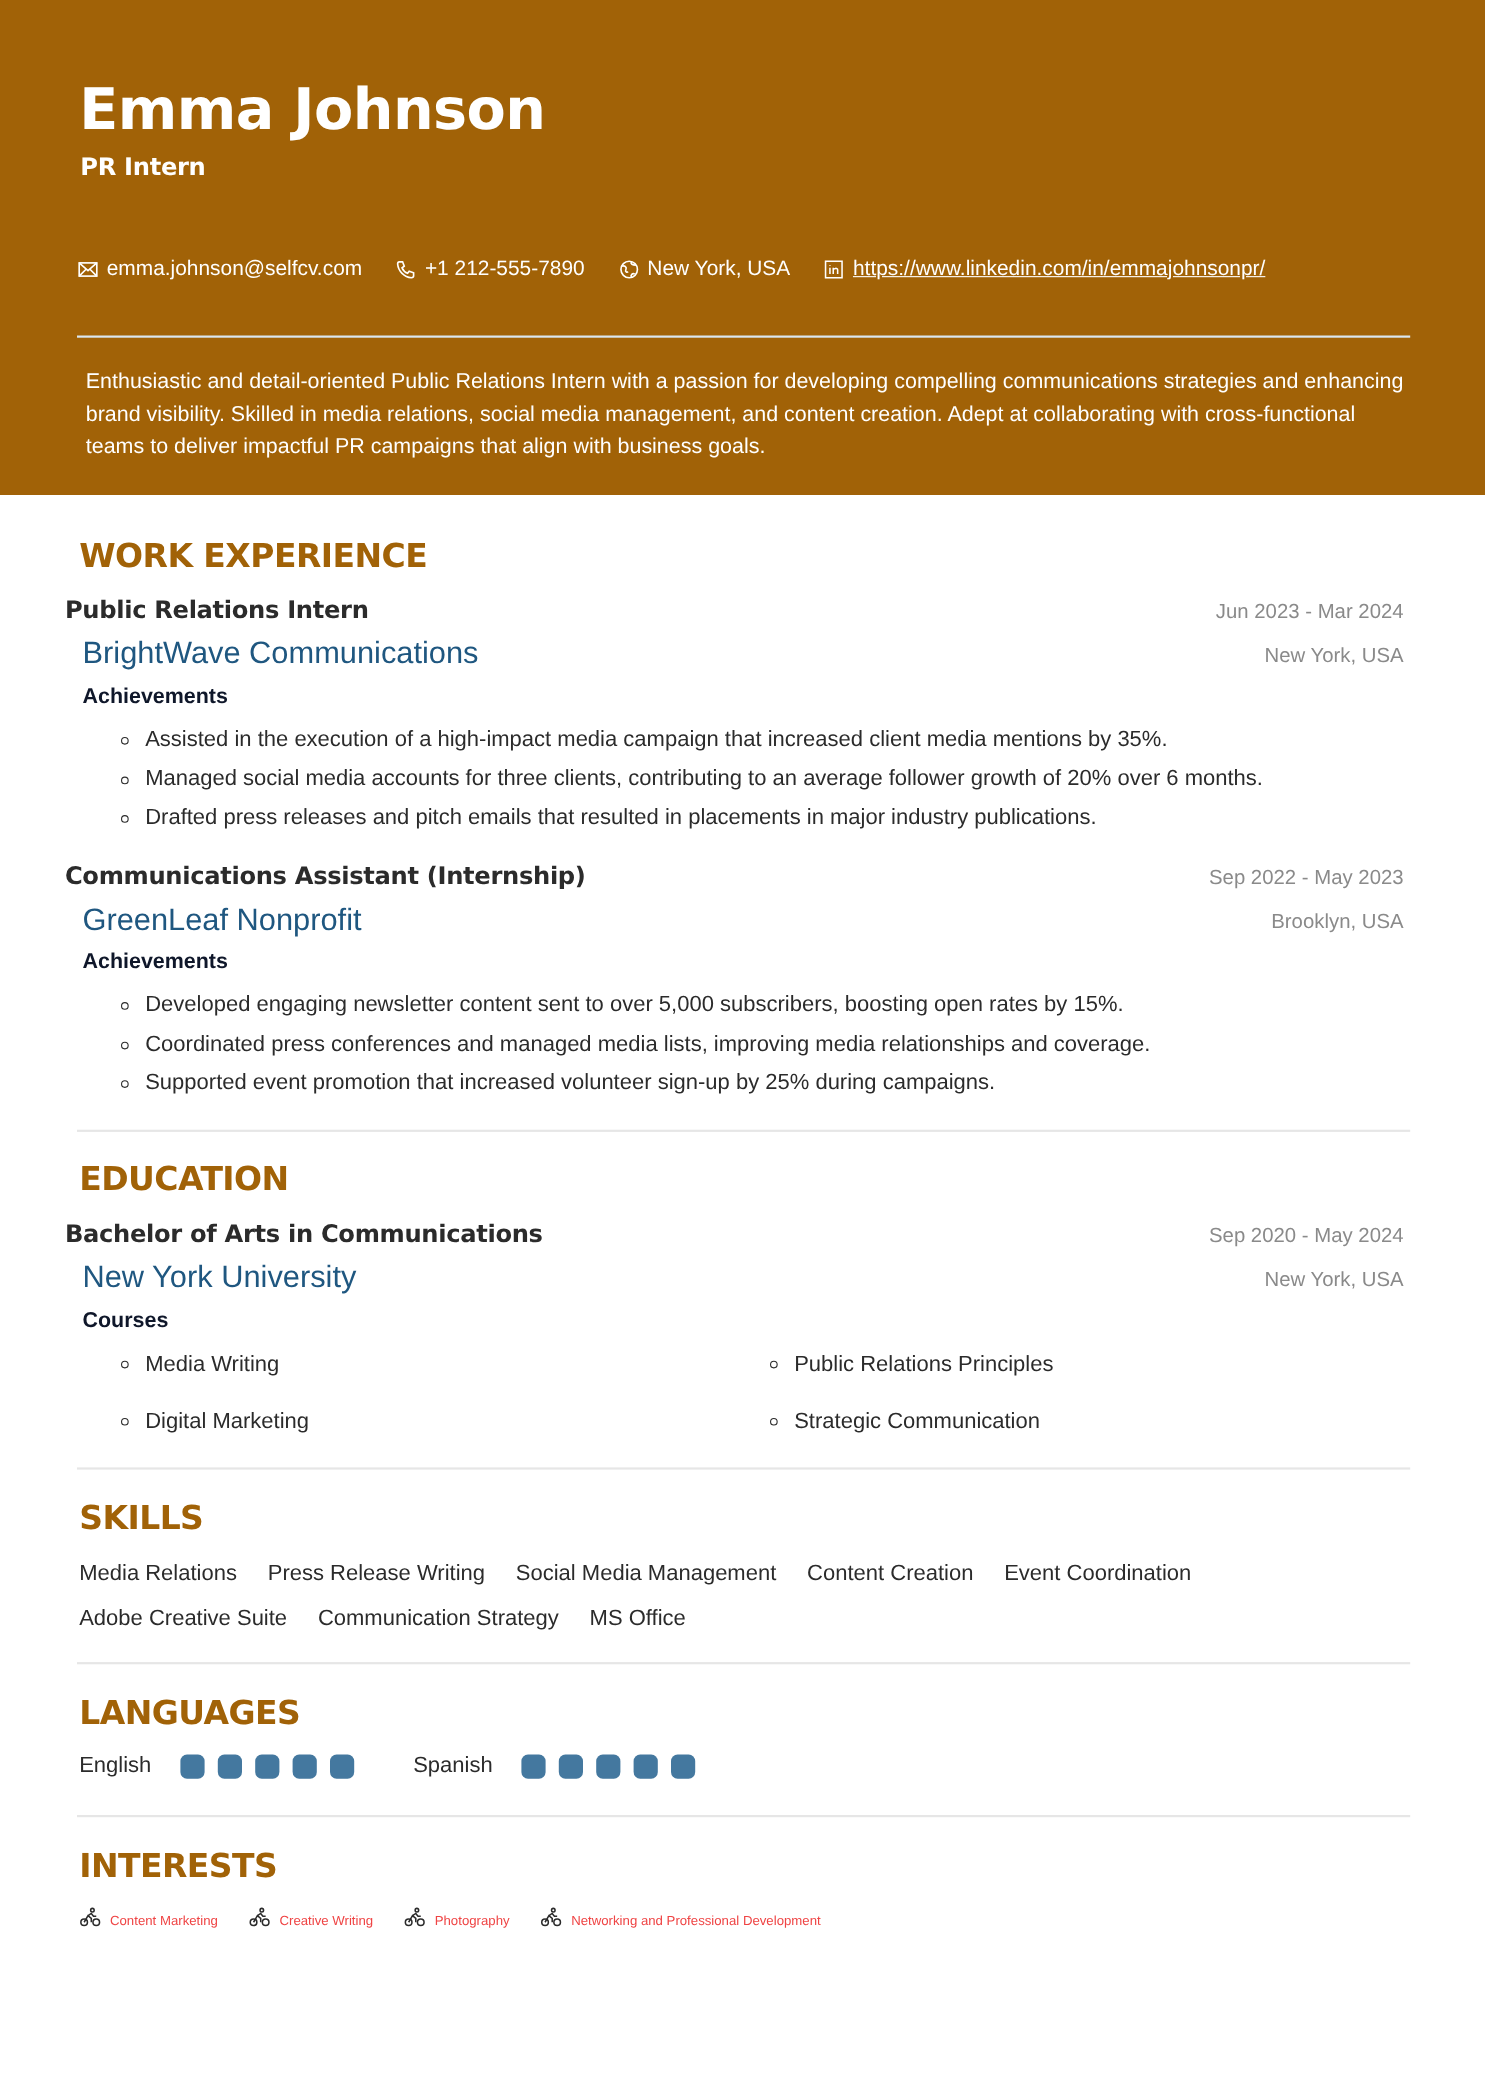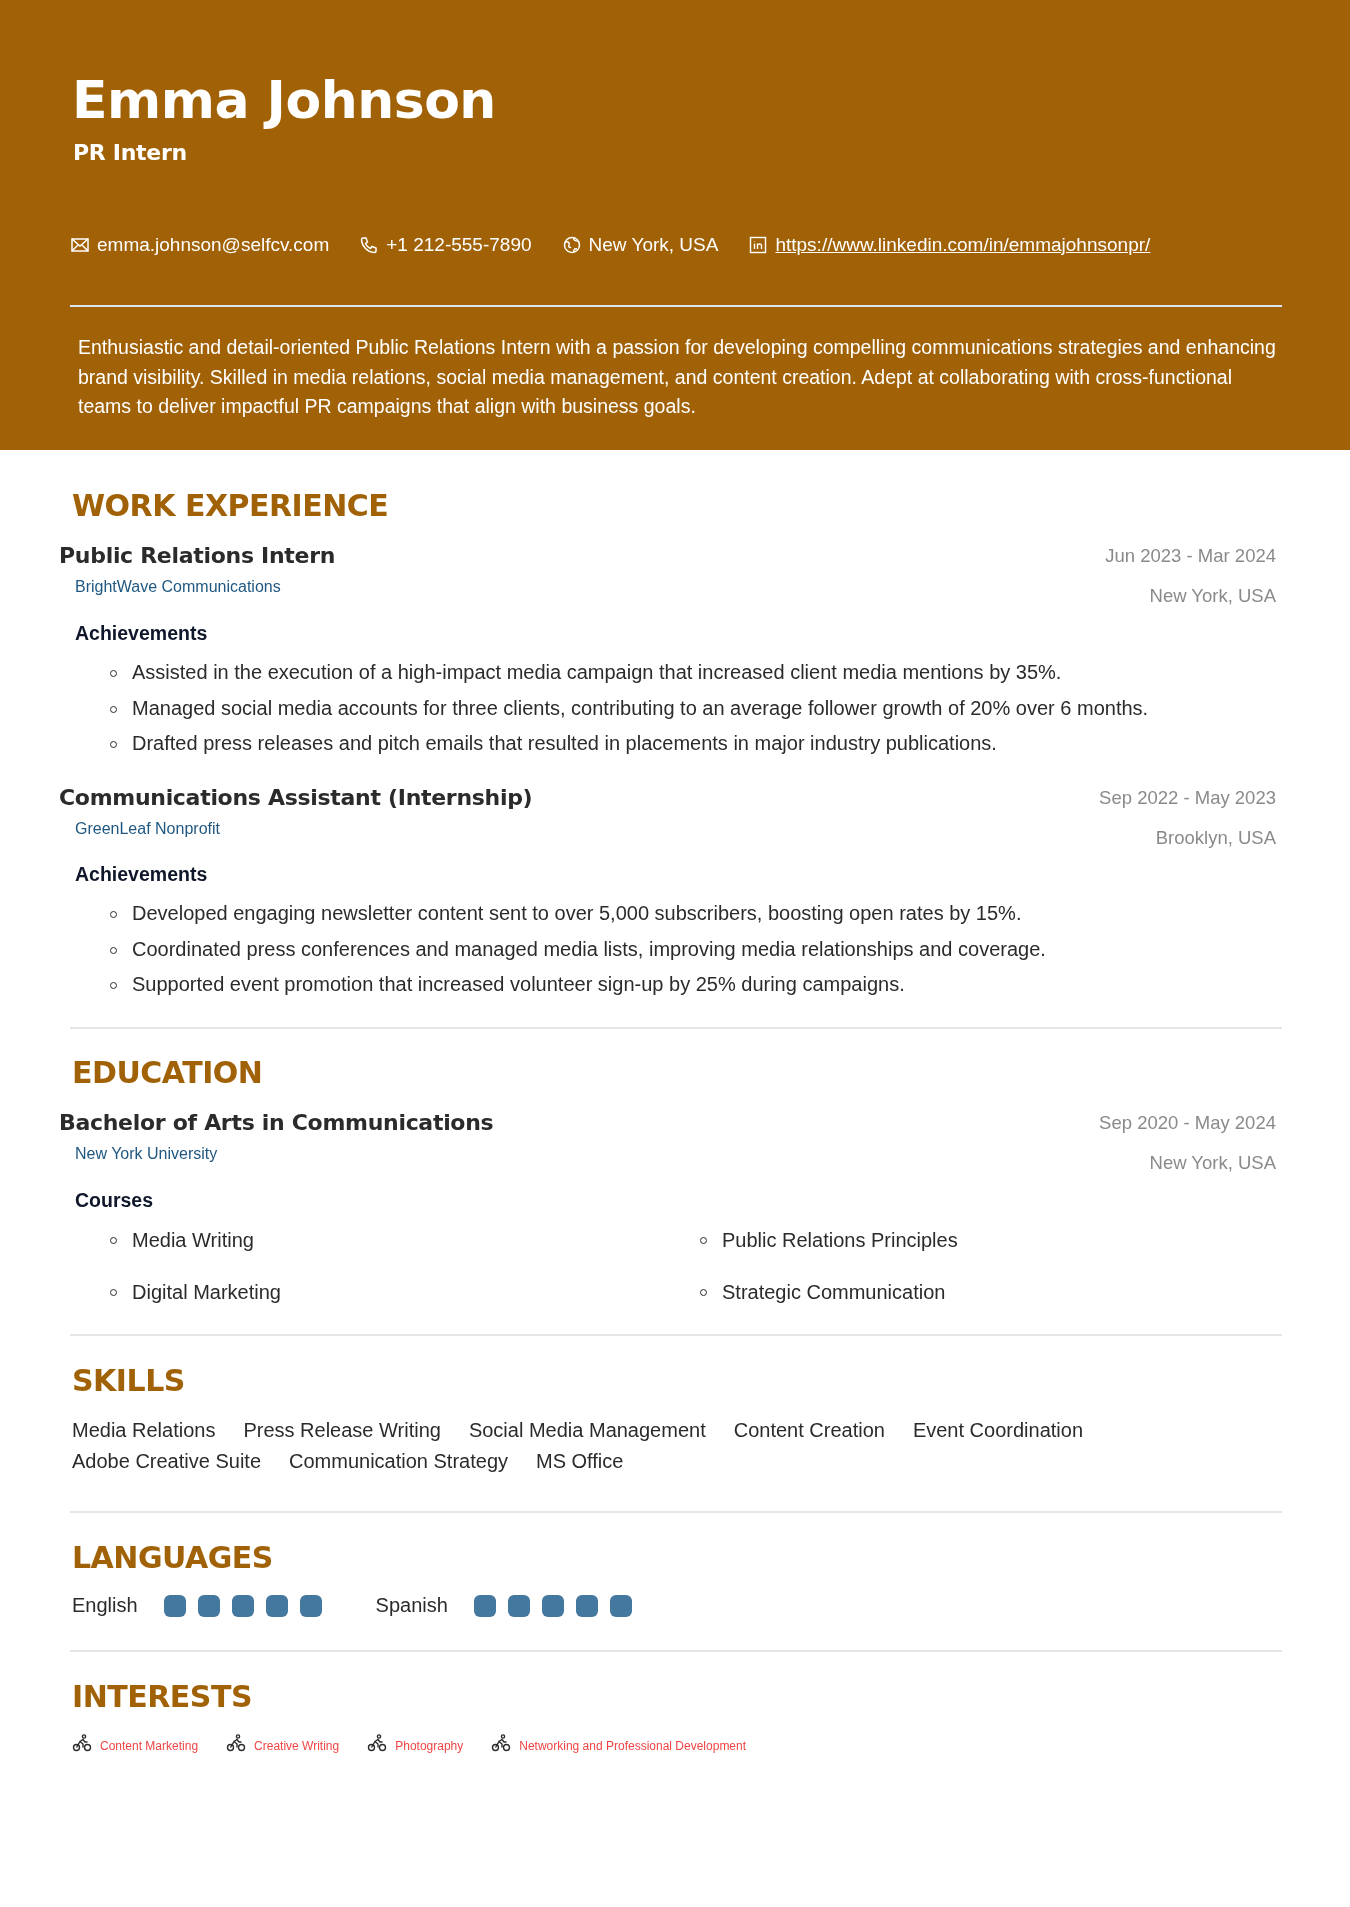--- a/index.html
+++ b/index.html
@@ -11,33 +11,33 @@
   .role { position: absolute; left: 73px; top: 140px; font-size: 22px; font-weight: 700; font-family: "DejaVu Sans", sans-serif; letter-spacing: -0.3px; }
   .contacts { position: absolute; left: 70px; top: 232px; height: 26px; display: flex; align-items: center; font-size: 19px; }
   .contact { display: flex; align-items: center; margin-right: 30px; white-space: nowrap; }
   .contact svg { width: 20px; height: 20px; margin-right: 7px; flex: 0 0 auto; }
   .contact a { color: #ffffff; text-decoration: underline; }
   .header-divider { position: absolute; left: 70px; top: 305px; width: 1212px; height: 2px; background: #dbe7f0; }
   .summary { position: absolute; left: 78px; top: 333px; width: 1200px; font-size: 19.5px; line-height: 29.5px; color: #ffffff; }
 
   .section-title { position: absolute; left: 72px; font-size: 30px; font-weight: 700; color: #a16207; font-family: "DejaVu Sans", sans-serif; letter-spacing: -0.5px; }
   .entry-title { position: absolute; left: 59px; font-size: 22px; font-weight: 700; color: #2b2b2b; font-family: "DejaVu Sans", sans-serif; letter-spacing: -0.3px; }
-  .entry-org { position: absolute; left: 75px; font-size: 16px; color: #1f5780; }
+  .entry-org { position: absolute; left: 75px; font-size: 28px; color: #1f5780; }
   .entry-meta { position: absolute; right: 74px; font-size: 18.5px; color: #8a8a8a; text-align: right; }
   .sub-label { position: absolute; left: 75px; font-size: 19.5px; font-weight: 700; color: #0f172a; }
   .bullets { position: absolute; left: 108px; list-style: none; }
   .bullets li { position: relative; padding-left: 24px; font-size: 20px; line-height: 35.5px; color: #2b2b2b; white-space: nowrap; }
   .bullets li::before { content: ""; position: absolute; left: 2px; top: 15px; width: 5px; height: 5px; border: 1.5px solid #2b2b2b; border-radius: 50%; }
   .divider { position: absolute; left: 70px; width: 1212px; height: 2px; background: #e6e6e6; }
 
   .courses { position: absolute; left: 108px; width: 1180px; display: grid; grid-template-columns: 590px 590px; row-gap: 22px; }
   .course { position: relative; padding-left: 24px; font-size: 20px; line-height: 30px; color: #2b2b2b; }
   .course::before { content: ""; position: absolute; left: 2px; top: 12px; width: 5px; height: 5px; border: 1.5px solid #2b2b2b; border-radius: 50%; }
 
-  .inline-list { position: absolute; left: 72px; width: 1220px; display: flex; flex-wrap: wrap; row-gap: 4px; }
+  .inline-list { position: absolute; left: 72px; width: 1220px; display: flex; flex-wrap: wrap; row-gap: 14px; }
   .skill { font-size: 20px; line-height: 27px; color: #2b2b2b; margin-right: 28px; white-space: nowrap; }
 
   .languages { position: absolute; left: 72px; top: 1594px; display: flex; align-items: center; }
   .lang { display: flex; align-items: center; margin-right: 42px; }
   .lang-name { font-size: 20px; color: #2b2b2b; margin-right: 26px; }
   .dots { display: flex; }
   .dot { width: 22px; height: 22px; border-radius: 6px; background: #44789f; margin-right: 12px; }
 
   .interest { display: flex; align-items: flex-start; font-size: 12px; line-height: 27px; color: #ef4444; margin-right: 28px; white-space: nowrap; }
   .interest svg { width: 20px; height: 20px; margin-right: 8px; }

